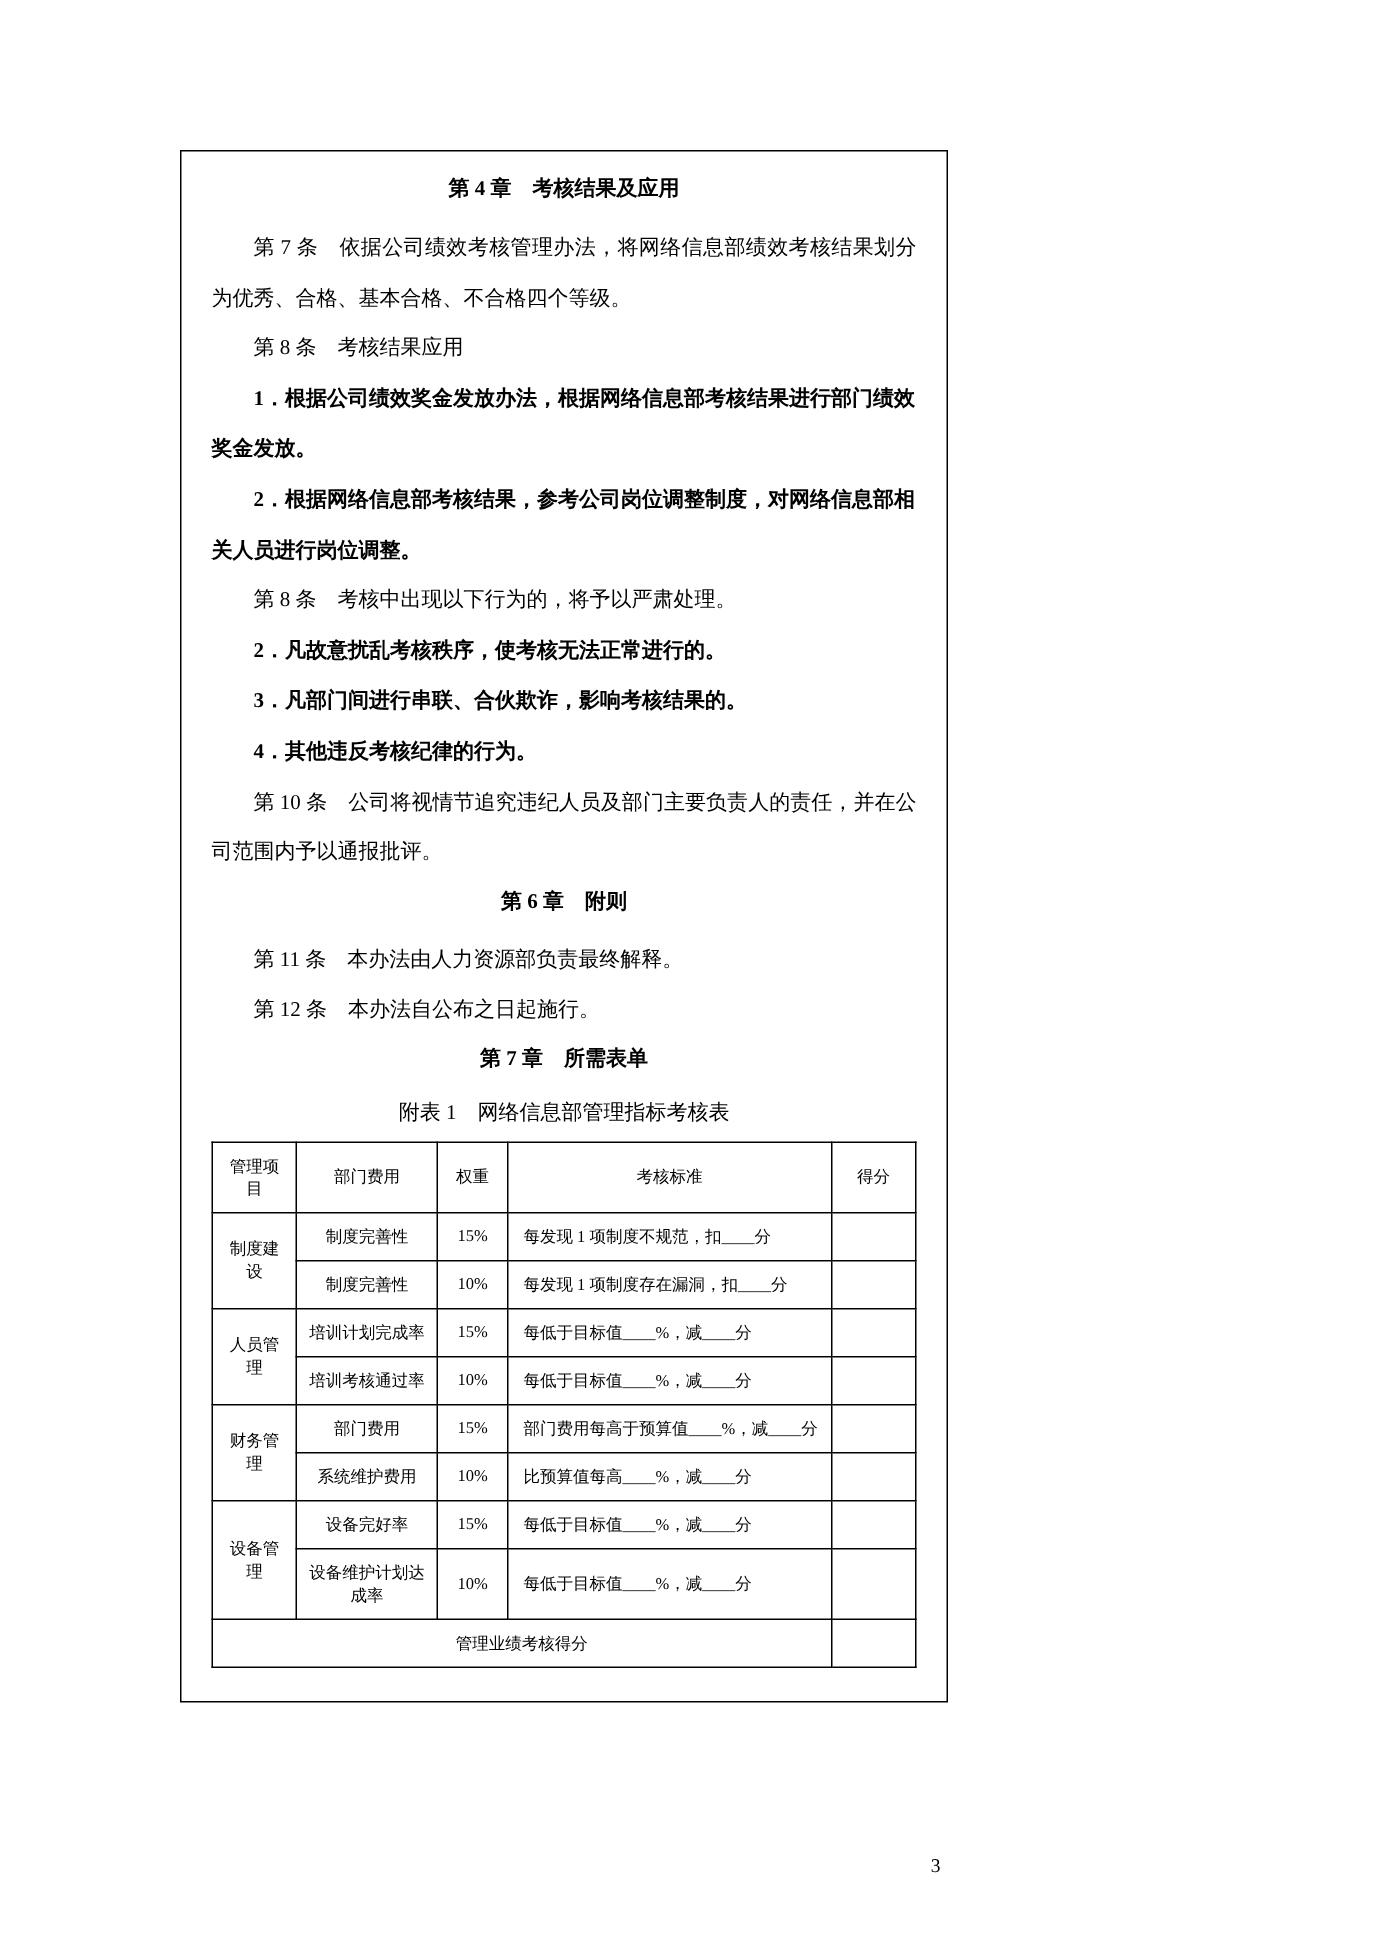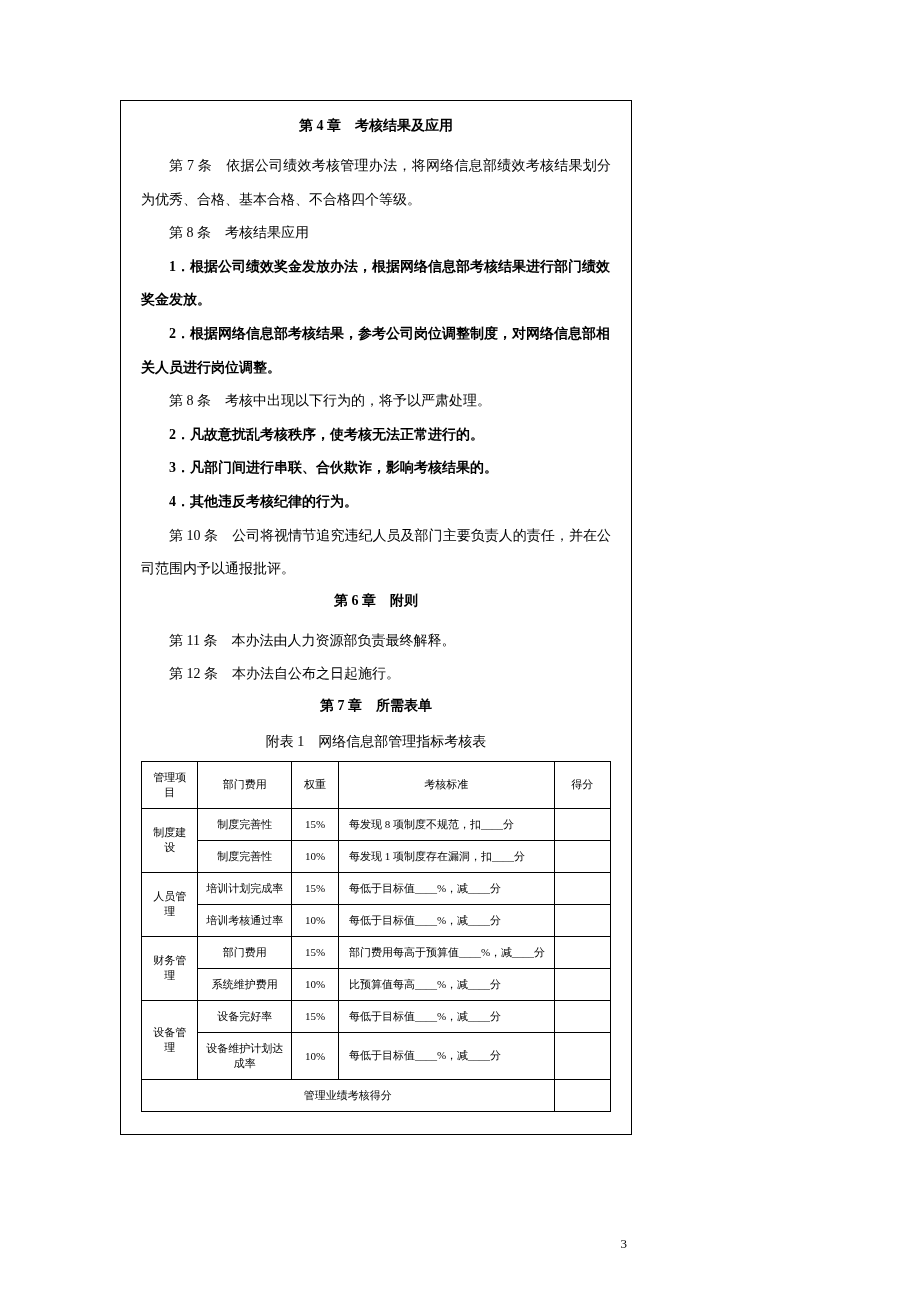--- a/index.html
+++ b/index.html
@@ -113,21 +113,21 @@
           <th>权重</th>
           <th>考核标准</th>
           <th>得分</th>
         </tr>
       </thead>
       <tbody id="assess-body">
           <tr>
             <td rowspan="2">制度建设</td>
             <td>制度完善性</td>
             <td>15%</td>
-            <td class="left">每发现 8 项制度不规范，扣____分</td>
+            <td class="left">每发现 1 项制度不规范，扣____分</td>
             <td></td>
           </tr>
           <tr>
             <td>制度完善性</td>
             <td>10%</td>
             <td class="left">每发现 1 项制度存在漏洞，扣____分</td>
             <td></td>
           </tr>
           <tr>
             <td rowspan="2">人员管理</td>

